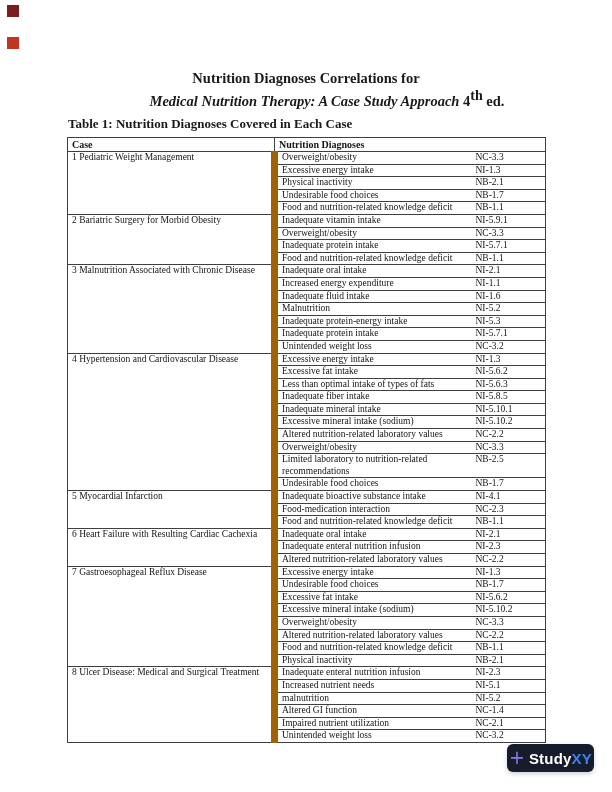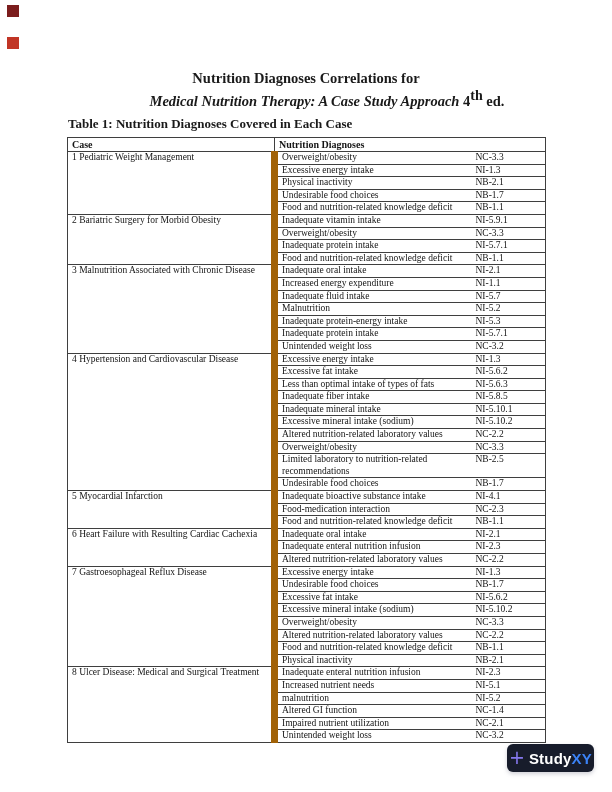--- a/index.html
+++ b/index.html
@@ -156,21 +156,21 @@
           <td class="case-cell" rowspan="7">3 Malnutrition Associated with Chronic Disease</td>
           <td class="diag-name">Inadequate oral intake</td>
           <td class="diag-code">NI-2.1</td>
         </tr>
         <tr>
           <td class="diag-name">Increased energy expenditure</td>
           <td class="diag-code">NI-1.1</td>
         </tr>
         <tr>
           <td class="diag-name">Inadequate fluid intake</td>
-          <td class="diag-code">NI-5.7</td>
+          <td class="diag-code">NI-1.6</td>
         </tr>
         <tr>
           <td class="diag-name">Malnutrition</td>
           <td class="diag-code">NI-5.2</td>
         </tr>
         <tr>
           <td class="diag-name">Inadequate protein-energy intake</td>
           <td class="diag-code">NI-5.3</td>
         </tr>
         <tr>

